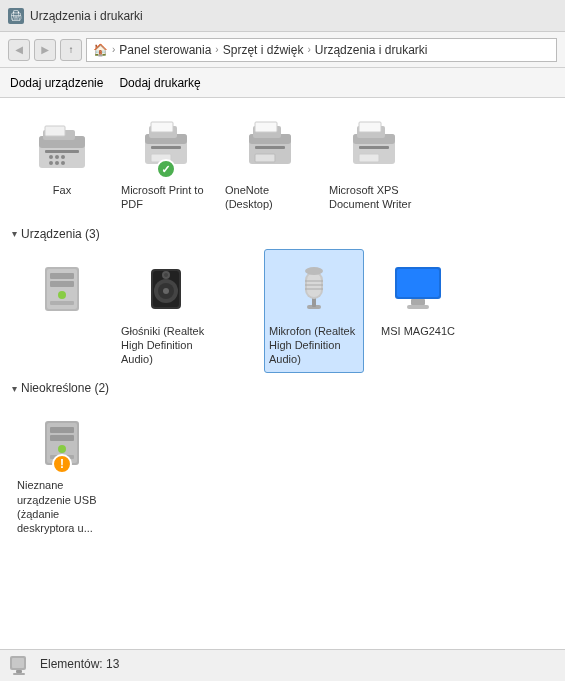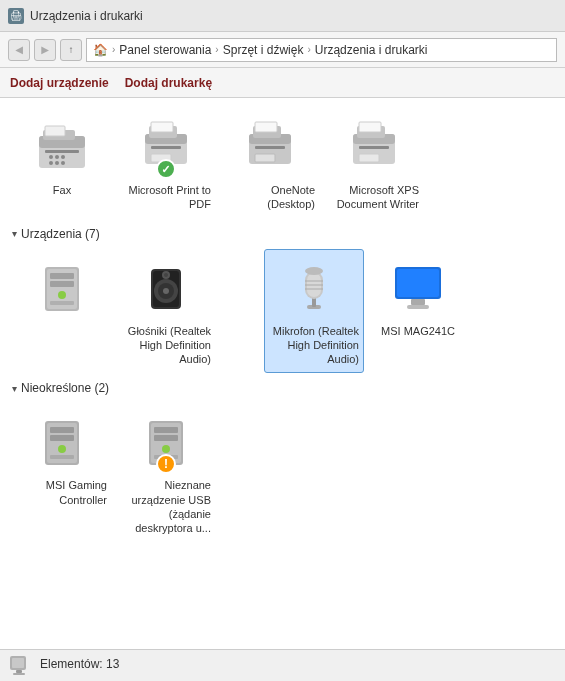--- a/index.html
+++ b/index.html
@@ -74,24 +74,23 @@
       background: #f5f5f5;
       border-bottom: 1px solid #d0d0d0;
       padding: 4px 10px;
       display: flex;
       align-items: center;
       gap: 16px;
       height: 30px;
     }
     .toolbar-btn {
       font-size: 12px;
-      color: #7f1d1d;
+      color: #000000;
       cursor: pointer;
       text-decoration: none;
-      font-weight: bold;
     }
 
     
     .content {
       background: white;
       height: calc(681px - 32px - 36px - 30px - 32px);
       overflow-y: auto;
       padding: 10px 12px;
     }
 
@@ -138,21 +137,21 @@
       width: 64px;
       height: 64px;
       position: relative;
       display: flex;
       align-items: center;
       justify-content: center;
       margin-bottom: 4px;
     }
 
     .device-label {
-      text-align: right;
+      text-align: left;
       font-size: 11px;
       color: #333;
       line-height: 1.3;
       max-width: 96px;
       word-wrap: break-word;
     }
 
     
     .status-bar {
       background: #f0f0f0;
@@ -293,21 +292,21 @@
           <rect x="12" y="34" width="20" height="8" rx="1" fill="#e8e8e8" stroke="#ccc"></rect>
           <rect x="12" y="2" width="22" height="10" rx="1" fill="#f8f8f8" stroke="#ccc"></rect>
         </svg>
       </div>
       <span class="device-label">Microsoft XPS Document Writer</span>
     </div>
   </div>
 
   <div class="section-header">
     <span class="chevron">▾</span>
-    <span>Urządzenia (7)</span>
+    <span>Urządzenia (3)</span>
   </div>
 
   <div class="devices-grid">
 
     <div class="device-item">
       <div class="device-icon">
         <svg width="54" height="54" viewBox="0 0 54 54">
 
           <rect x="10" y="6" width="34" height="44" rx="3" fill="#b8b8b8"></rect>
           <rect x="12" y="8" width="30" height="40" rx="2" fill="#c8c8c8"></rect>
@@ -375,34 +374,20 @@
 
   </div>
 
   <div class="section-header">
     <span class="chevron">▾</span>
     <span>Nieokreślone (2)</span>
   </div>
 
   <div class="devices-grid">
 
-    <div class="device-item">
-      <div class="device-icon">
-        <svg width="54" height="54" viewBox="0 0 54 54">
-
-          <rect x="10" y="6" width="34" height="44" rx="3" fill="#b0b0b0"></rect>
-          <rect x="12" y="8" width="30" height="40" rx="2" fill="#c0c0c0"></rect>
-          <rect x="15" y="12" width="24" height="6" rx="1" fill="#999"></rect>
-          <rect x="15" y="20" width="24" height="6" rx="1" fill="#999"></rect>
-          <circle cx="27" cy="34" r="4" fill="#88cc44"></circle>
-          <rect x="15" y="40" width="24" height="4" rx="1" fill="#aaa"></rect>
-        </svg>
-      </div>
-      <span class="device-label">MSI Gaming Controller</span>
-    </div>
 
     <div class="device-item">
       <div class="device-icon">
         <svg width="54" height="54" viewBox="0 0 54 54">
 
           <rect x="10" y="6" width="34" height="44" rx="3" fill="#b0b0b0"></rect>
           <rect x="12" y="8" width="30" height="40" rx="2" fill="#c0c0c0"></rect>
           <rect x="15" y="12" width="24" height="6" rx="1" fill="#999"></rect>
           <rect x="15" y="20" width="24" height="6" rx="1" fill="#999"></rect>
           <circle cx="27" cy="34" r="4" fill="#88cc44"></circle>

